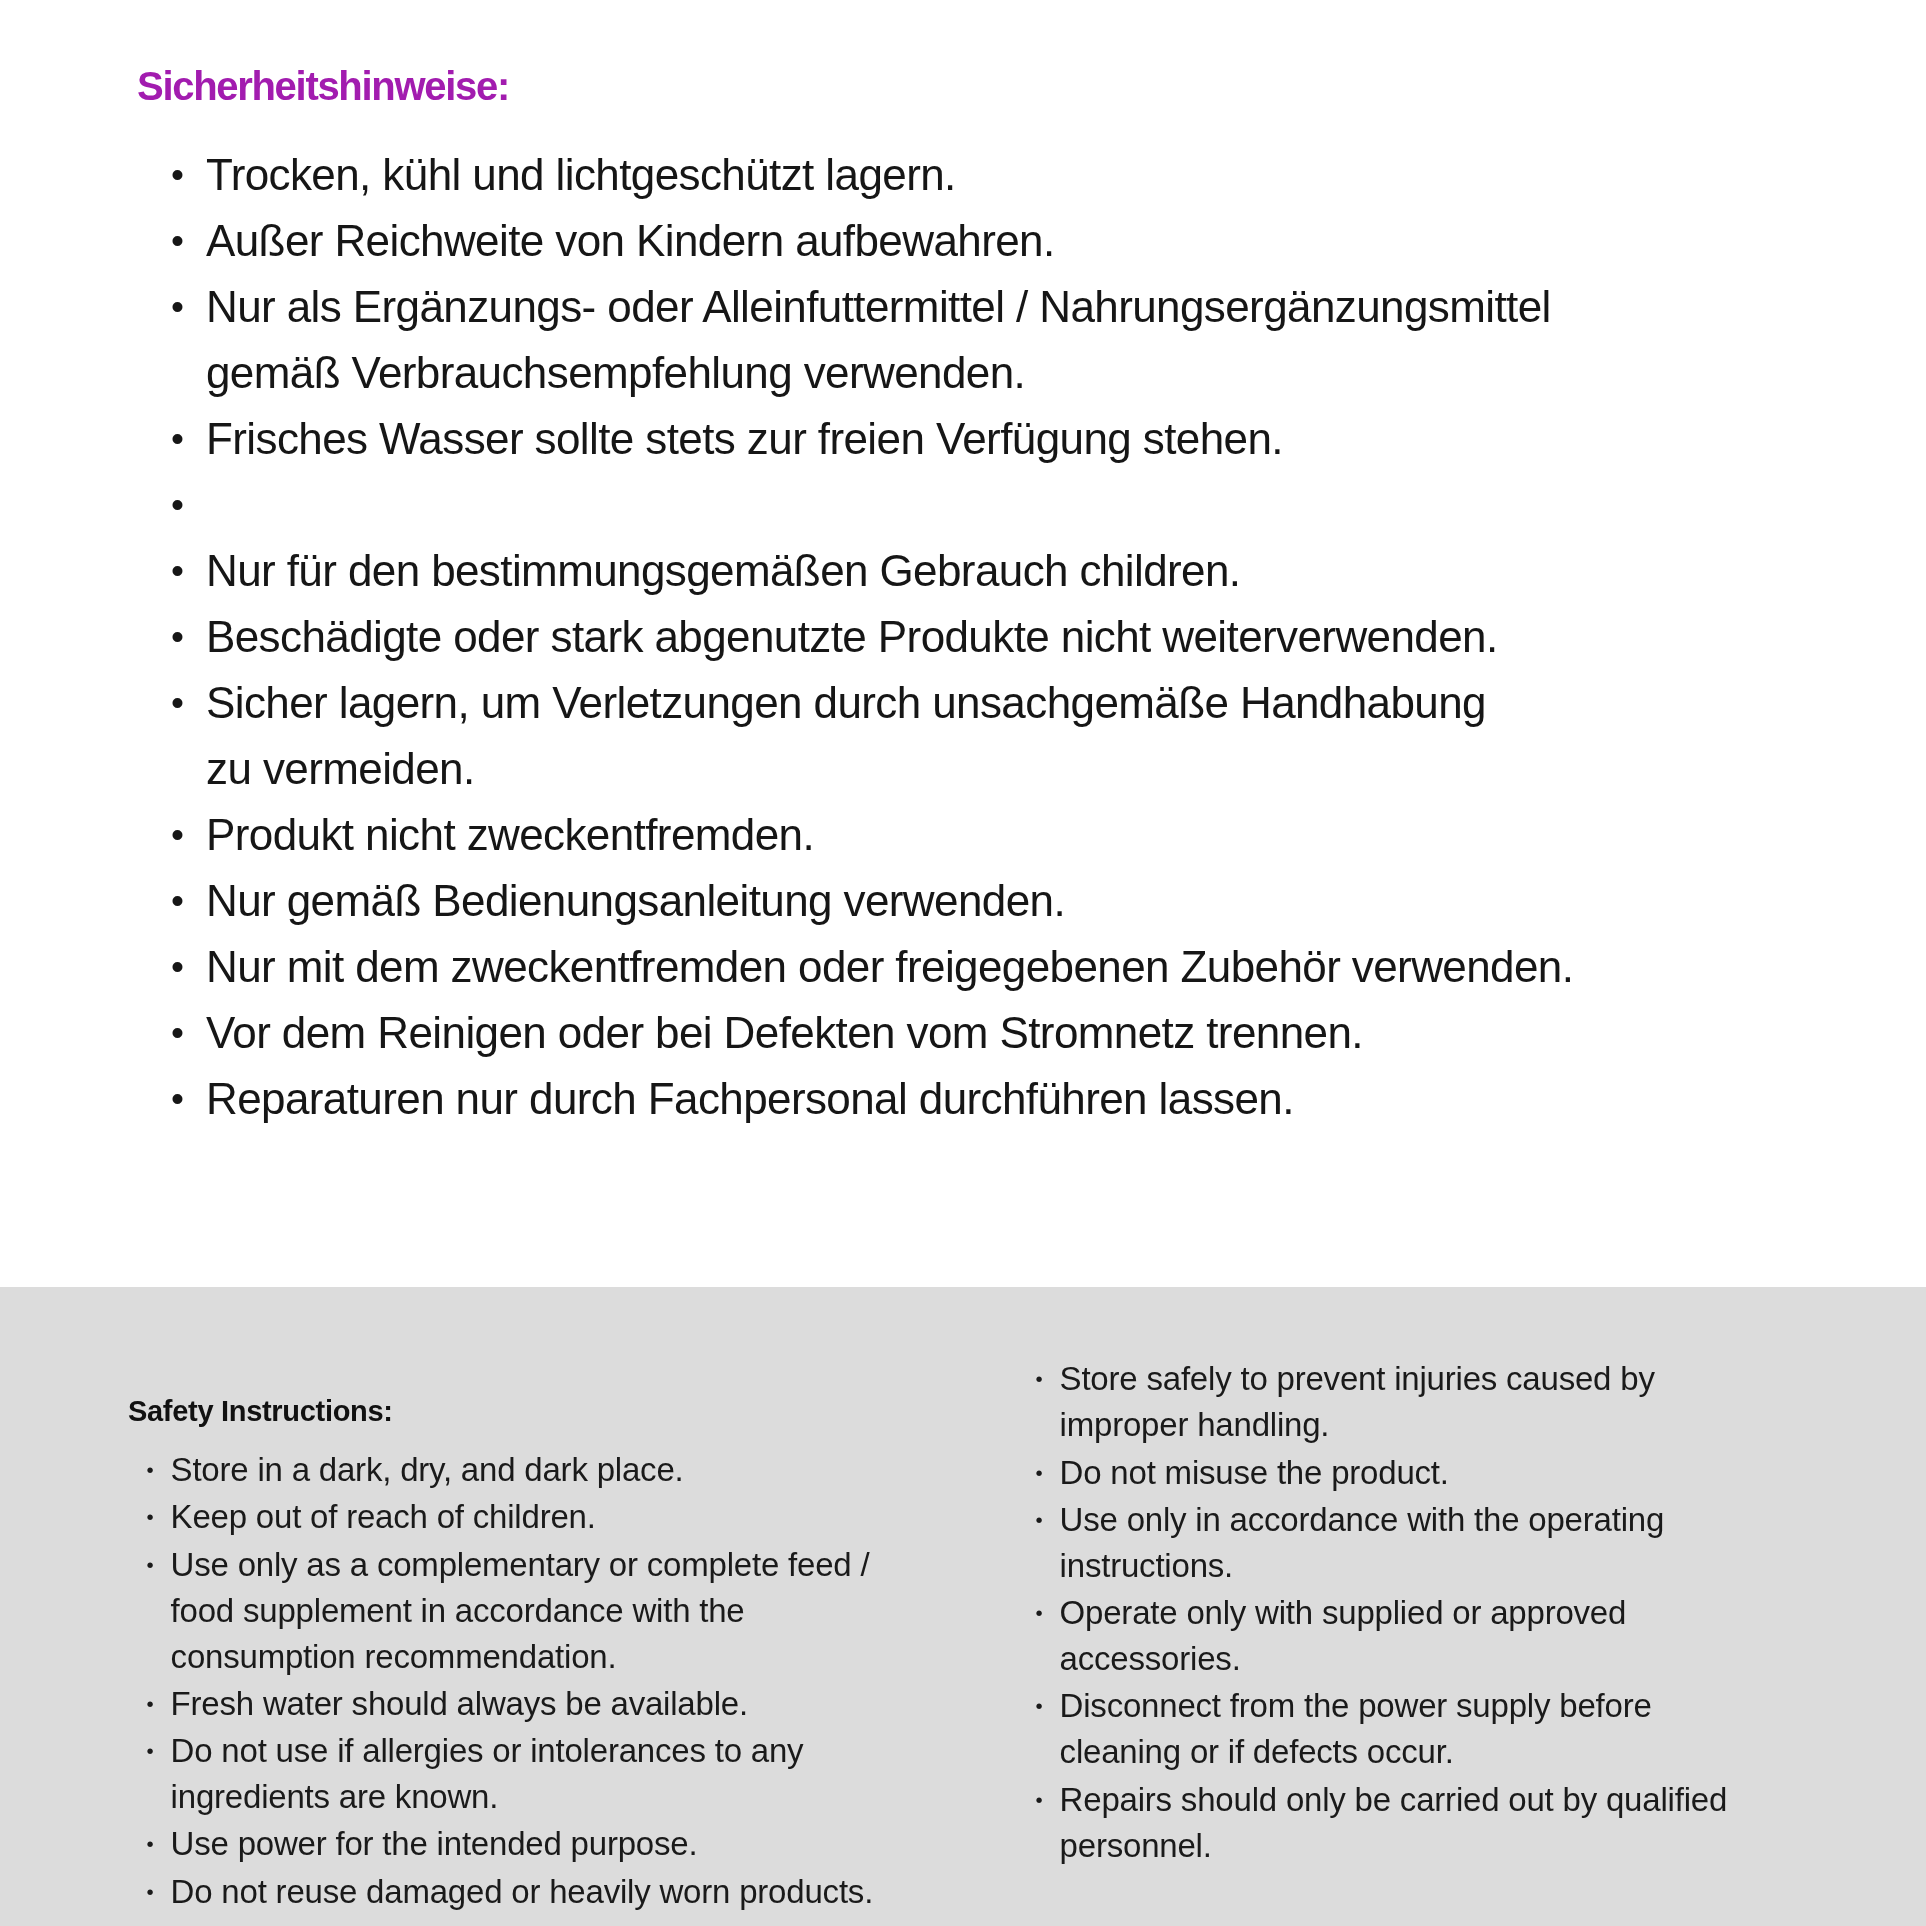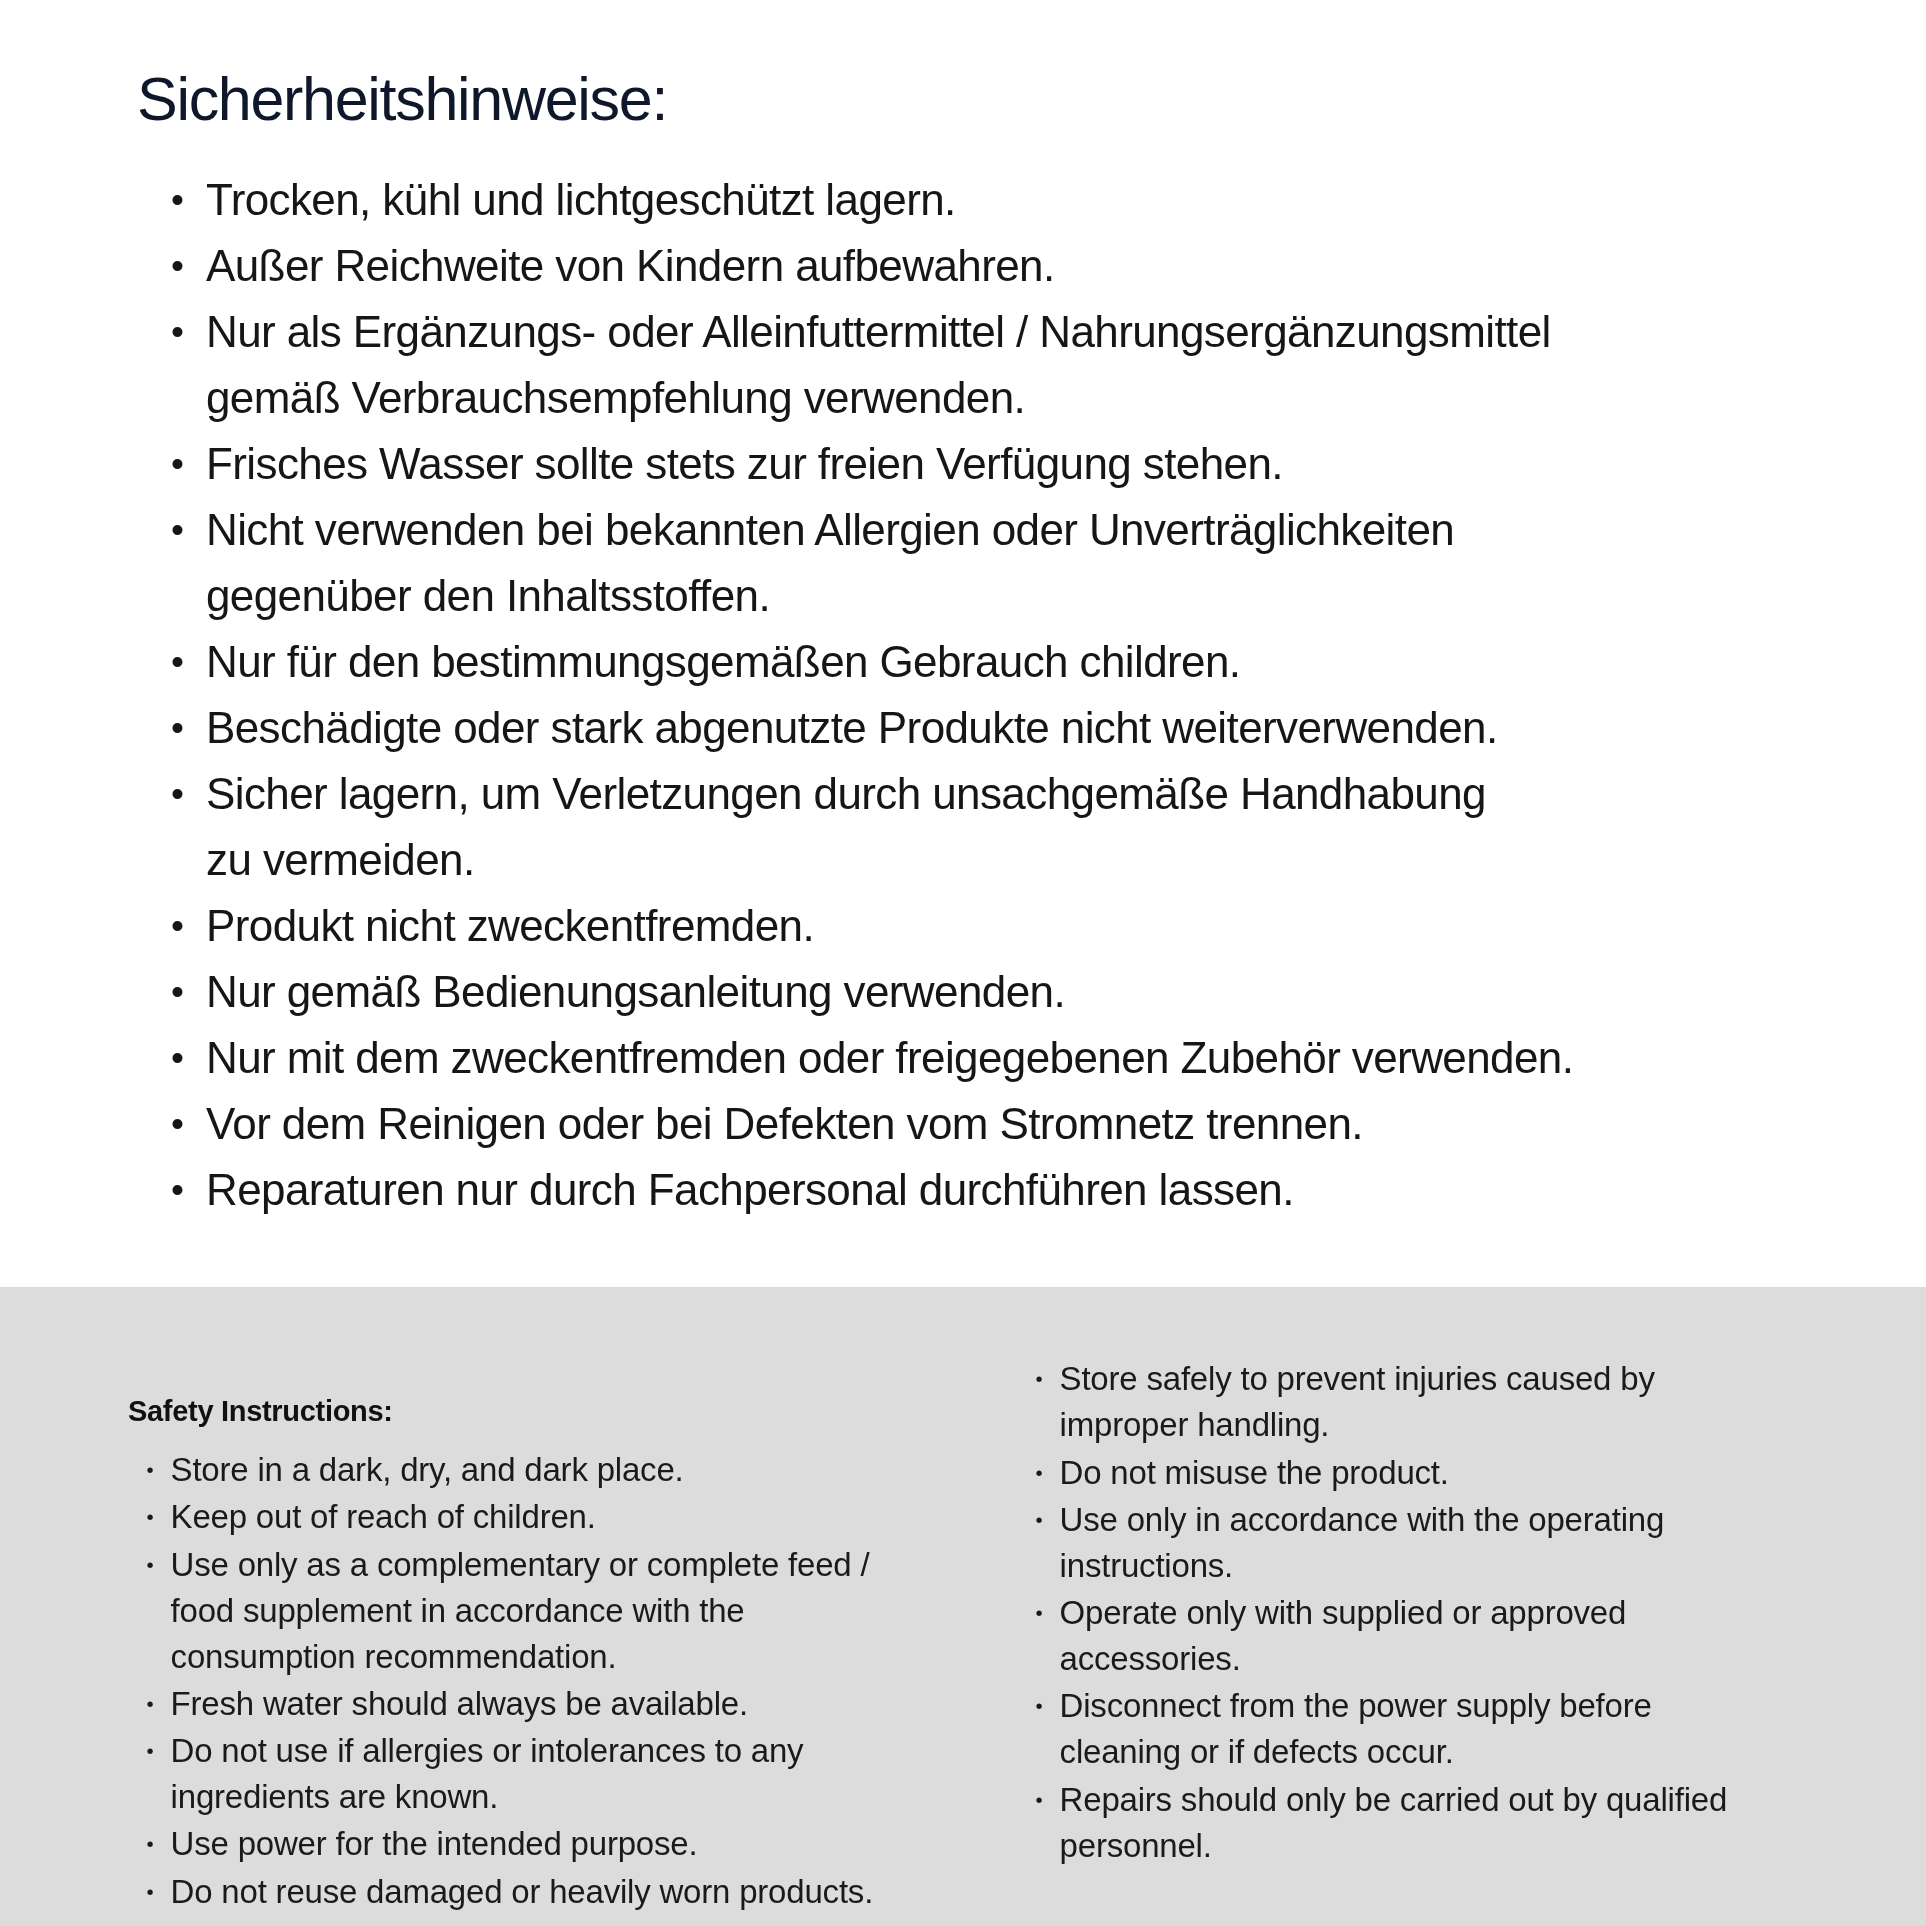--- a/index.html
+++ b/index.html
@@ -16,24 +16,24 @@
   }
 
   
   .de-section {
     box-sizing: border-box;
     height: 1287px;
     padding: 64px 51px 0 137px;
   }
   .de-title {
     margin: 0 0 33px 0;
-    font-size: 61px;
-    font-weight: 400;
+    font-size: 40px;
+    font-weight: 700;
     letter-spacing: -1.3px;
-    color: #0f172a;
+    color: #a21caf;
   }
   .de-list { margin: 0 0 0 34px; }
   .de-list .li { display: flex; align-items: flex-start; }
   .de-list .marker {
     flex: none;
     width: 35px;
     font-size: 37px;
     line-height: 66px;
     color: #161616;
   }
@@ -99,22 +99,20 @@
           <span class="marker">•</span>
           <span class="txt">Nur als Ergänzungs- oder Alleinfuttermittel / Nahrungsergänzungsmittel
 gemäß Verbrauchsempfehlung verwenden.</span>
         </div>
         <div class="li">
           <span class="marker">•</span>
           <span class="txt">Frisches Wasser sollte stets zur freien Verfügung stehen.</span>
         </div>
         <div class="li">
           <span class="marker">•</span>
-          <span class="txt">Nicht verwenden bei bekannten Allergien oder Unverträglichkeiten
-gegenüber den Inhaltsstoffen.</span>
         </div>
         <div class="li">
           <span class="marker">•</span>
           <span class="txt">Nur für den bestimmungsgemäßen Gebrauch children.</span>
         </div>
         <div class="li">
           <span class="marker">•</span>
           <span class="txt">Beschädigte oder stark abgenutzte Produkte nicht weiterverwenden.</span>
         </div>
         <div class="li">

